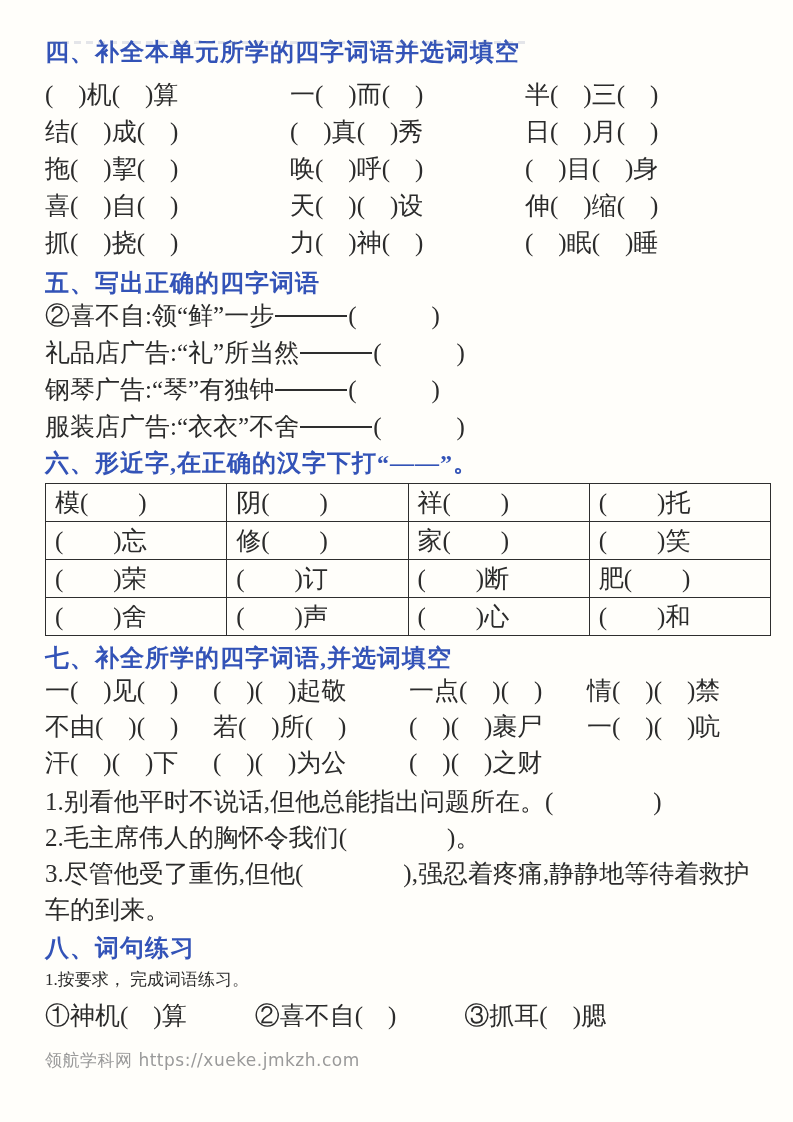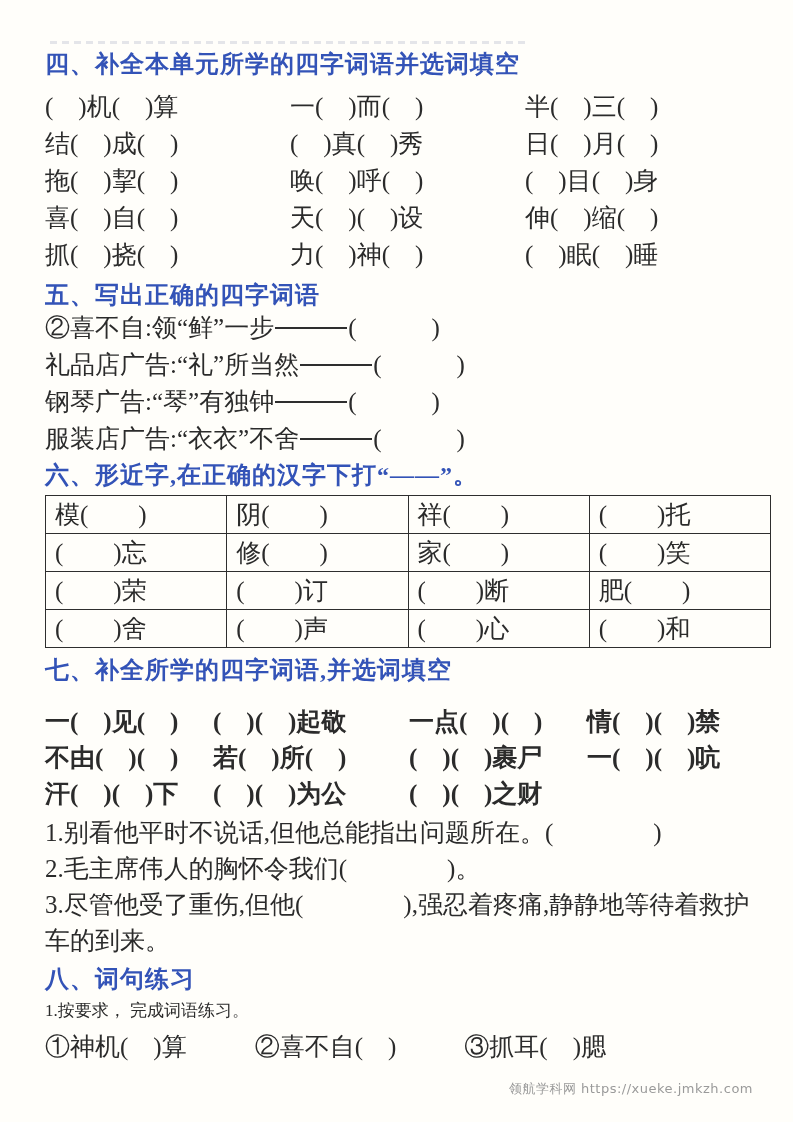--- a/index.html
+++ b/index.html
@@ -8,21 +8,21 @@
     background: #fffefa;
     width: 793px;
     height: 1122px;
     overflow: hidden;
   }
   .page {
     position: relative;
     width: 793px;
     height: 1122px;
     box-sizing: border-box;
-    padding: 50px 40px 0 45px;
+    padding: 38px 40px 0 45px;
     font-family: "Liberation Serif", "DejaVu Serif", serif;
     color: #2b2b2b;
   }
   .remnant {
     position: absolute;
     left: 50px;
     top: 41px;
     width: 478px;
     height: 3px;
     background: repeating-linear-gradient(90deg,
@@ -40,22 +40,21 @@
   }
   .grid3 {
     display: grid;
     grid-template-columns: 245px 235px auto;
     margin-top: 10px;
   }
   .grid3 .cell { line-height: 37px; }
   .grid4 {
     display: grid;
     grid-template-columns: 168px 196px 178px auto;
-    margin-top: 20px;
-    font-weight: bold;
+    margin-top: 1px;
   }
   .grid4 .cell { line-height: 36px; }
   .cell {
     font-size: 25px;
     white-space: pre;
   }
   .sec5 { margin-top: 8px; }
   .line5 {
     font-size: 25px;
     line-height: 37px;
@@ -99,23 +98,23 @@
   }
   .sec8-items {
     display: flex;
     gap: 68px;
     font-size: 25px;
     line-height: 36px;
     white-space: pre;
   }
   .footer {
     margin-top: 15px;
-    text-align: right;
+    text-align: left;
     font-family: "DejaVu Sans", "Liberation Sans", sans-serif;
-    font-size: 13px;
+    font-size: 17px;
     color: #9a9a9a;
     letter-spacing: 0.5px;
   }
 </style>
 </head>
 <body>
 
 <div class="page">
 
   <div class="remnant"></div>

